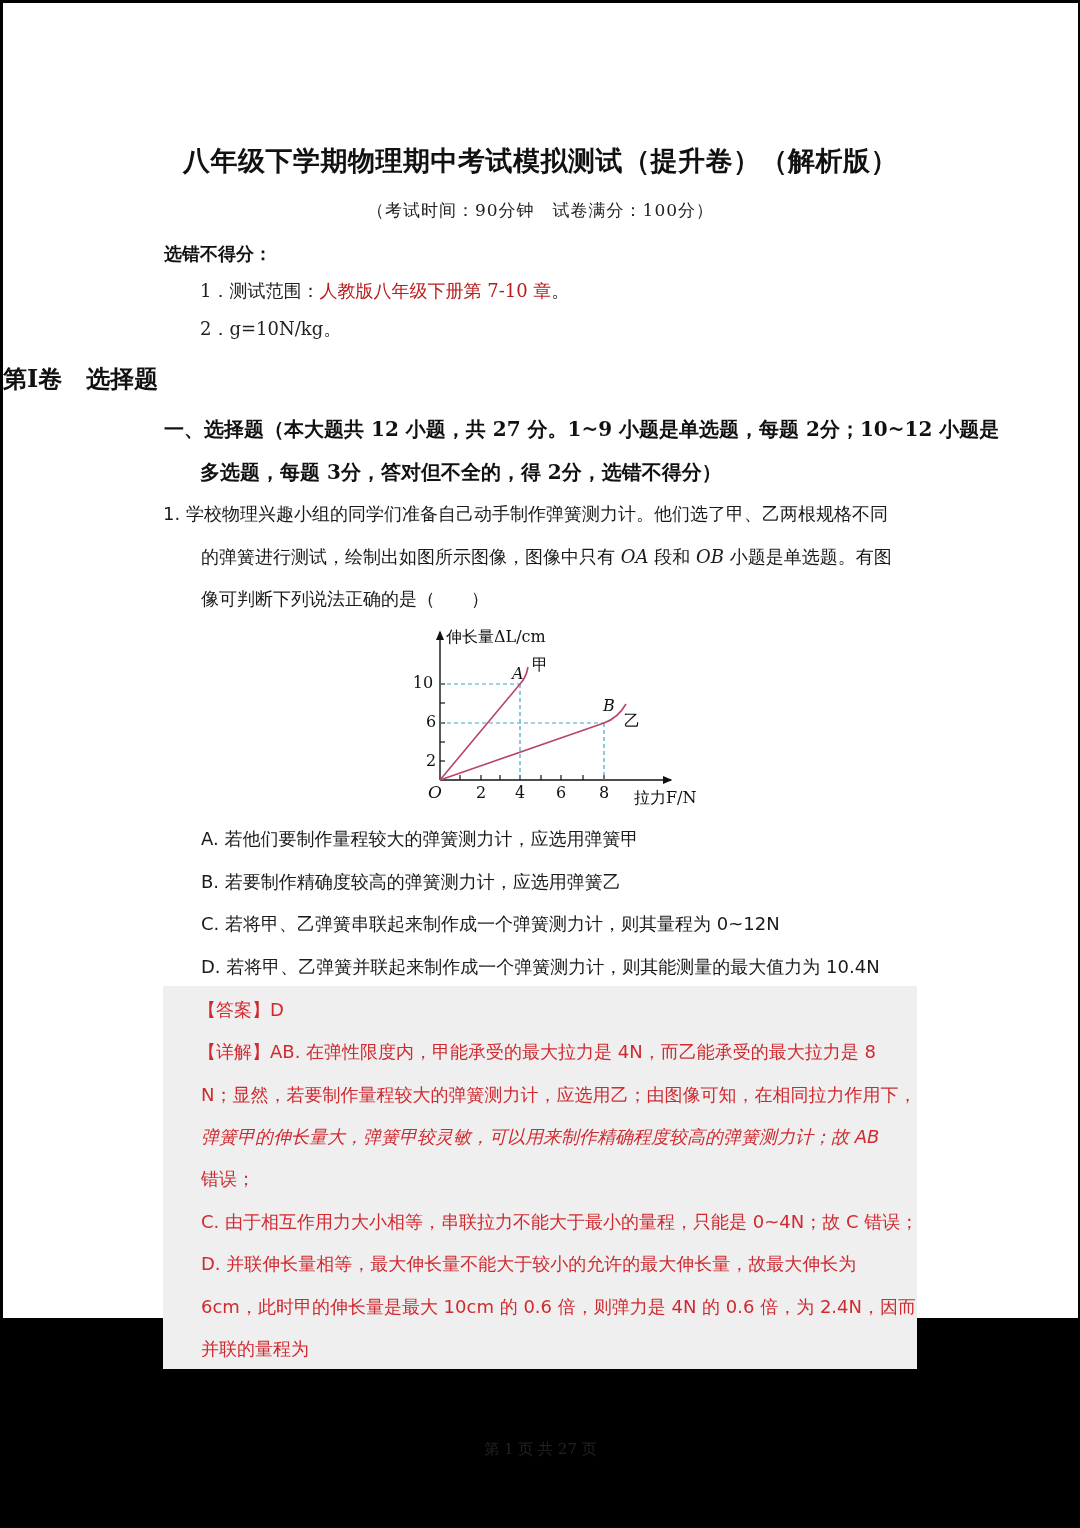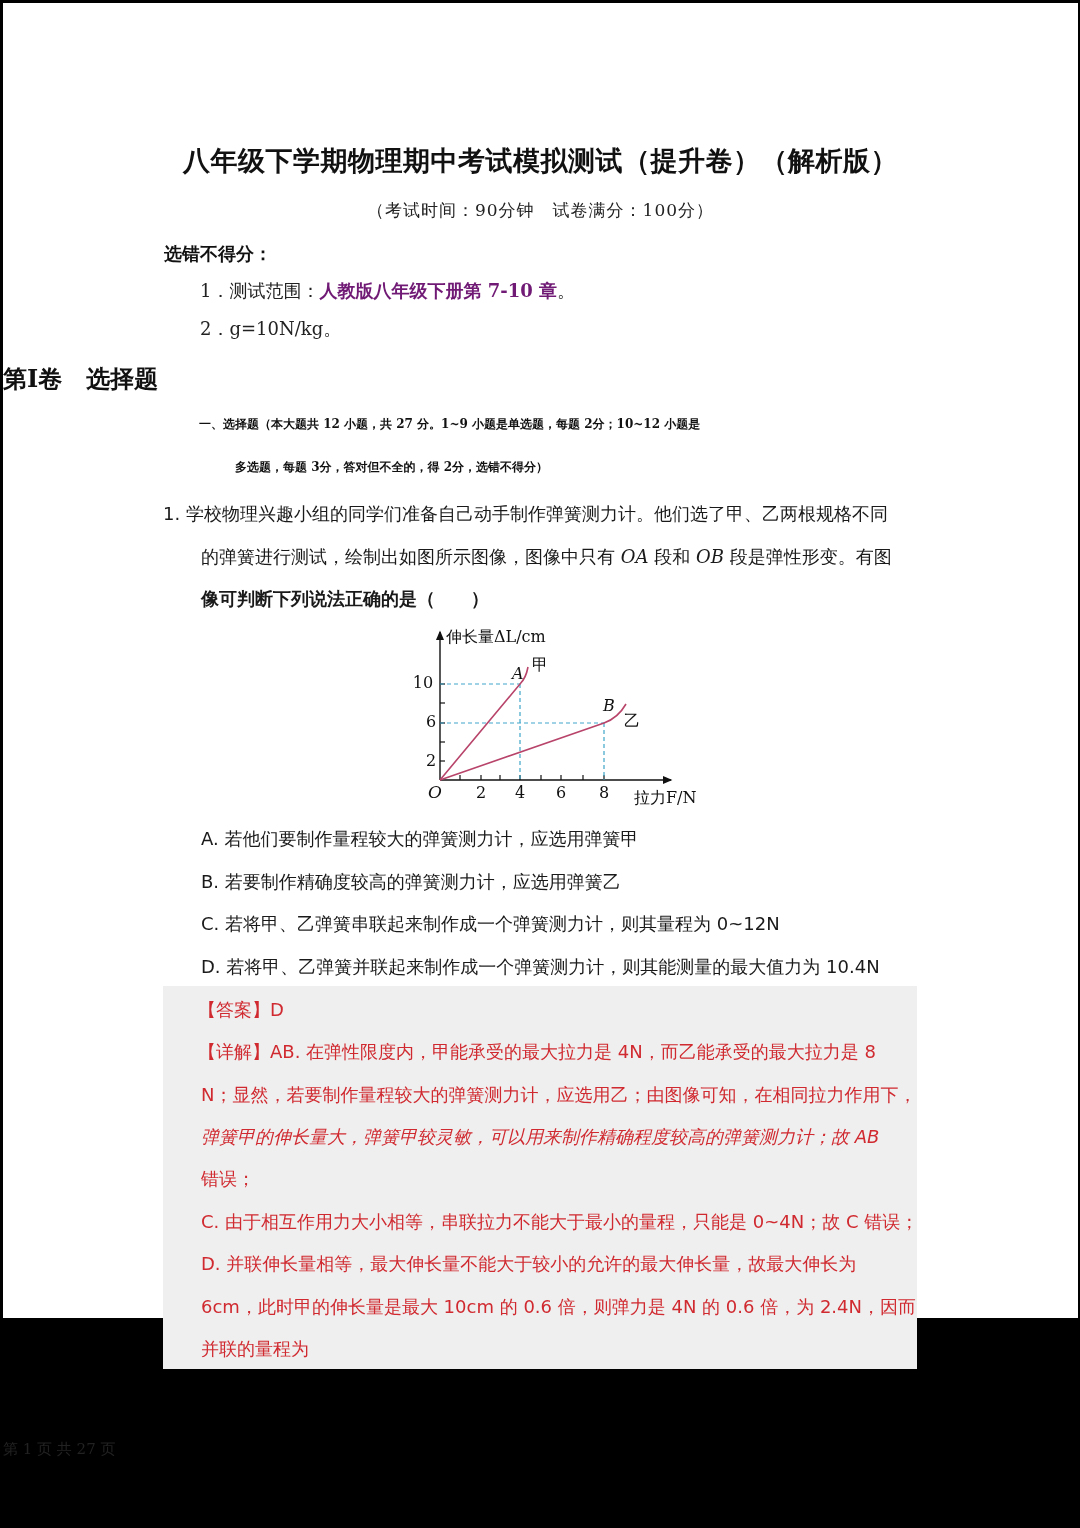--- a/index.html
+++ b/index.html
@@ -19,35 +19,35 @@
   }
   .subtitle {
     left: 0; right: 0; top: 196px; text-align: center;
     font-size: 17px; color: #222; letter-spacing: 1px;
   }
   .notes-head {
     left: 161px; top: 239px; font-size: 18px; font-weight: bold;
     font-family: "DejaVu Sans", "Liberation Sans", sans-serif; color: #111;
   }
   .note-line { font-size: 18px; color: #222; }
-  .note-red { color: #701a75; font-weight: bold; }
+  .note-red { color: #b91c1c; }
   .section-title {
     left: 0; right: 0; top: 360px; text-align: left;
     font-size: 24px; font-weight: bold; color: #111;
   }
-  .instr { font-size: 12px; color: #111; font-weight: bold; margin-left: 35px; }
+  .instr { font-size: 20px; color: #111; font-weight: bold; }
   .q-text { font-size: 18px; color: #1a1a1a; font-family: "DejaVu Sans", "Liberation Sans", sans-serif; }
   .q-text i { font-family: "DejaVu Serif", "Liberation Serif", serif; }
   .opt { font-size: 18px; color: #1a1a1a; font-family: "DejaVu Sans", "Liberation Sans", sans-serif; }
   .answer-panel {
     position: absolute; left: 160px; top: 983px; width: 754px; height: 383px;
     background: #efefef;
   }
   .ans { font-size: 18px; color: #d02a30; font-family: "DejaVu Sans", "Liberation Sans", sans-serif; }
-  .footer { left: 0; right: 0; top: 1437px; font-size: 15px; color: #222; }
+  .footer { left: 0; right: 0; top: 1437px; text-align: center; font-size: 15px; color: #222; }
   svg text { font-family: "DejaVu Serif", "Liberation Serif", serif; }
 </style>
 </head>
 <body>
 
 <div class="page">
 
   <div class="abs title">八年级下学期物理期中考试模拟测试（提升卷）（解析版）</div>
   <div class="abs subtitle">（考试时间：90分钟　试卷满分：100分）</div>
 
@@ -59,23 +59,23 @@
     <span>2．</span><span>g=10N/kg。</span>
   </div>
 
   <div class="abs section-title">第Ⅰ卷　选择题</div>
 
   <div class="abs instr" style="left:161px; top:413px;">一、选择题（本大题共 12 小题，共 27 分。1~9 小题是单选题，每题 2分；10~12 小题是</div>
   <div class="abs instr" style="left:197px; top:456px;">多选题，每题 3分，答对但不全的，得 2分，选错不得分）</div>
 
   <div class="abs q-text" style="left:160px; top:499px;">1. 学校物理兴趣小组的同学们准备自己动手制作弹簧测力计。他们选了甲、乙两根规格不同</div>
   <div class="abs q-text" style="left:198px; top:542px;">
-    <span>的弹簧进行测试，绘制出如图所示图像，图像中只有 </span><i>OA</i><span> 段和 </span><i>OB</i><span> 段是弹性形变。有图</span>
+    <span>的弹簧进行测试，绘制出如图所示图像，图像中只有 </span><i>OA</i><span> 段和 </span><i>OB</i><span> 小题是单选题。有图</span>
   </div>
-  <div class="abs q-text" style="left:198px; top:584px;font-weight:bold;">像可判断下列说法正确的是（　　）</div>
+  <div class="abs q-text" style="left:198px; top:584px;">像可判断下列说法正确的是（　　）</div>
 
   <svg class="abs" style="left:400px; top:617px;" width="310" height="195" viewBox="400 620 310 195">
     <defs>
       <marker id="arrow" markerWidth="8" markerHeight="8" refX="6" refY="4" orient="auto">
         <path d="M0,1 L7,4 L0,7 Z" fill="#111"></path>
       </marker>
     </defs>
 
     <line x1="437" y1="780" x2="437" y2="632" stroke="#111" stroke-width="1.4" marker-end="url(#arrow)"></line>
     <line x1="437" y1="780" x2="668" y2="780" stroke="#111" stroke-width="1.4" marker-end="url(#arrow)"></line>

